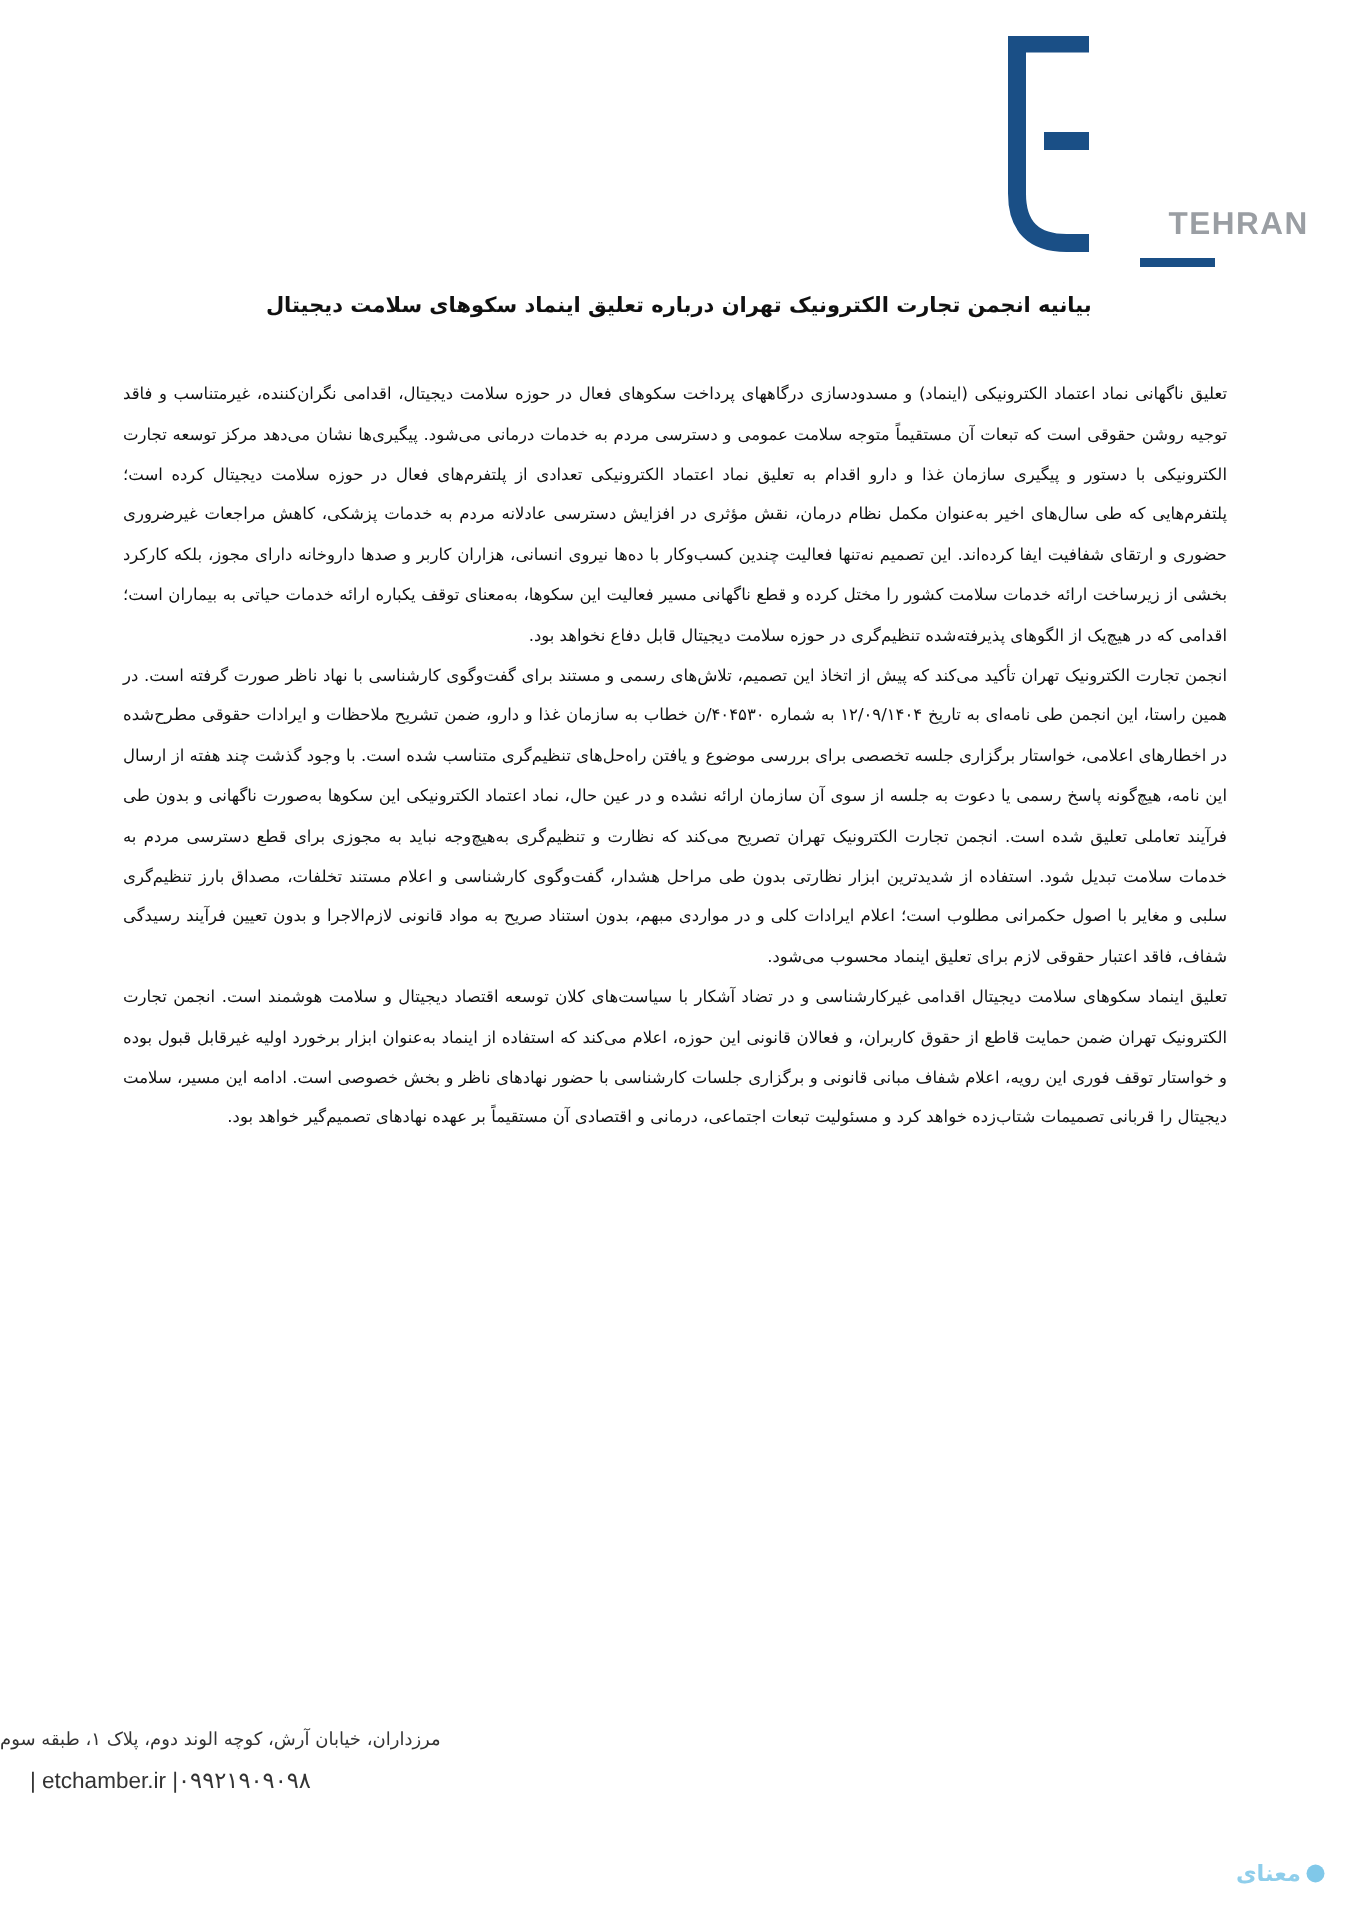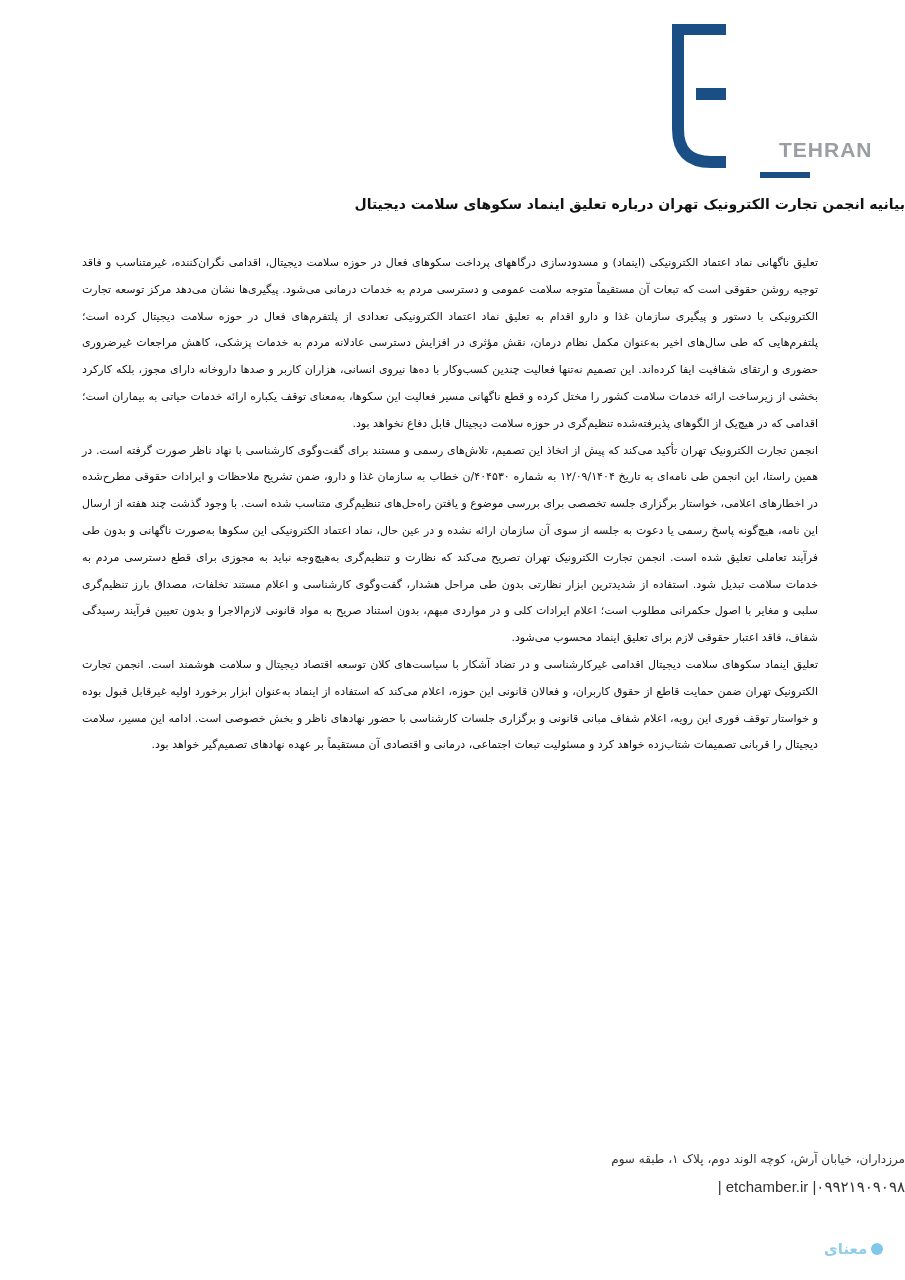--- a/index.html
+++ b/index.html
@@ -2,26 +2,26 @@
 <html><head>
 <meta charset="utf-8">
 <style>
   html, body { margin:0; padding:0; background:#ffffff; }
   body { width:905px; height:1280px; position:relative; overflow:hidden; font-family:"DejaVu Sans", sans-serif; color:#111; }
   .logo { position:absolute; left:666px; top:24px; width:200px; height:160px; }
   .logo-e { position:absolute; left:0; top:0; width:62px; height:145px; }
   .logo-fa { position:absolute; left:86px; top:0; width:110px; direction:rtl; text-align:right; color:#1a4f86; font-weight:bold; font-size:21px; line-height:23px; }
   .logo-en { position:absolute; left:90px; top:114px; color:#9a9ea3; font-weight:bold; font-size:21px; letter-spacing:1px; font-family:"Liberation Sans", sans-serif;margin-left:23px; }
   .logo-bar { position:absolute; left:94px; top:148px; width:50px; height:6px; background:#1a4f86; }
-  .title { position:absolute; left:0; right:0; top:196px; text-align:right; direction:rtl; font-weight:bold; font-size:14px; }
+  .title { position:absolute; left:0; right:0; top:196px; text-align:center; direction:rtl; font-weight:bold; font-size:14px; }
   .content { position:absolute; left:82px; width:736px; top:250px; direction:rtl; text-align:justify; font-size:11px; line-height:26.8px; }
   .content p { margin:0; text-align-last:right; }
-  .footer { position:absolute; left:0; right:0; top:1152px; text-align:right; color:#333; font-size:12px; }
+  .footer { position:absolute; left:0; right:0; top:1152px; text-align:left; color:#333; font-size:12px; }
   .footer .addr { direction:rtl; }
-  .footer .contact { margin-top:12px; font-family:"Liberation Sans", sans-serif; font-size:15px; }
+  .footer .contact { margin-top:12px; font-family:"Liberation Sans", sans-serif; font-size:15px;padding-left:20px; }
   .watermark { position:absolute; left:824px; top:1240px; direction:rtl; color:#7cc6e8; font-size:15px; font-weight:bold; display:flex; align-items:center; gap:4px; opacity:.85; }
   .wm-dot { width:12px; height:12px; border-radius:50%; background:#6bbfe6; display:inline-block; }
 </style>
 </head>
 <body>
 
 <div class="logo">
   <svg class="logo-e" viewBox="0 0 62 145">
     <path d="M60 5 H12 V105 Q12 138 45 138 H60" fill="none" stroke="#1a4f86" stroke-width="12"></path>
     <rect x="30" y="64" width="30" height="12" fill="#1a4f86"></rect>

